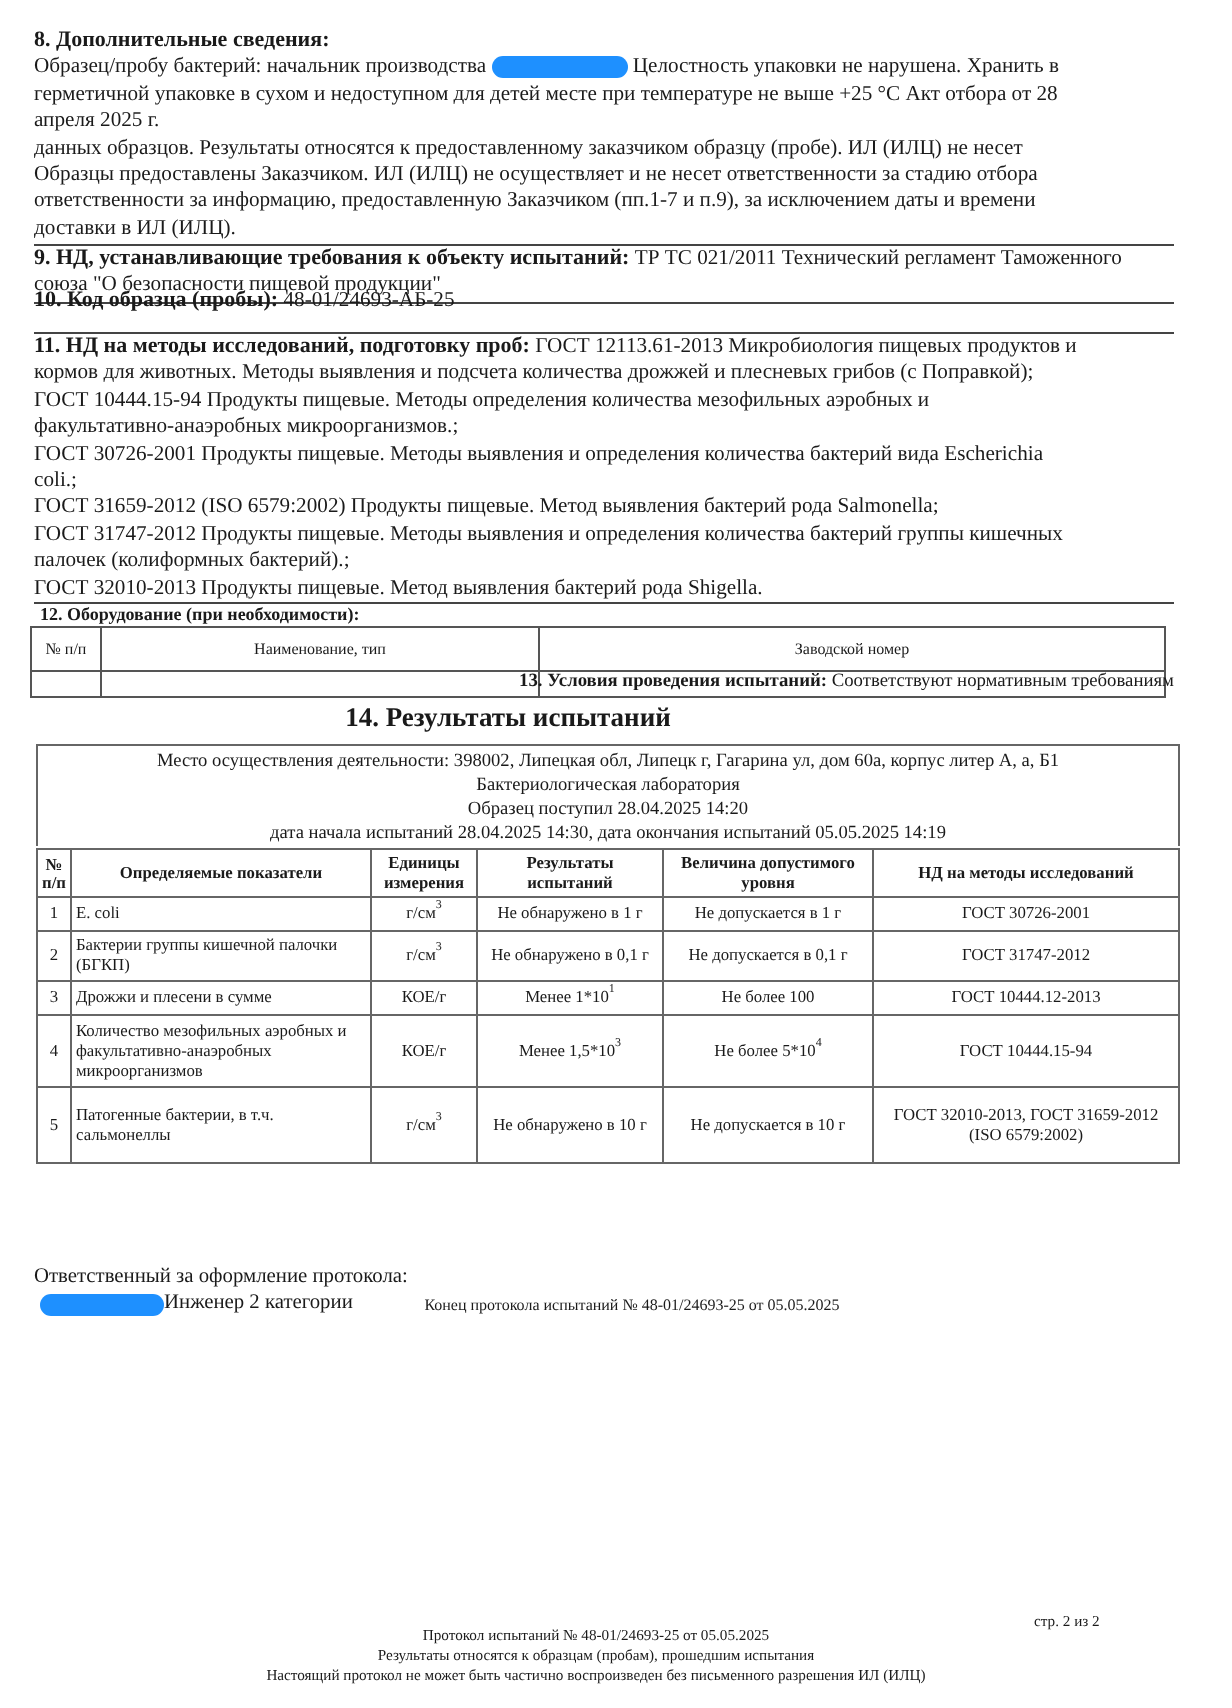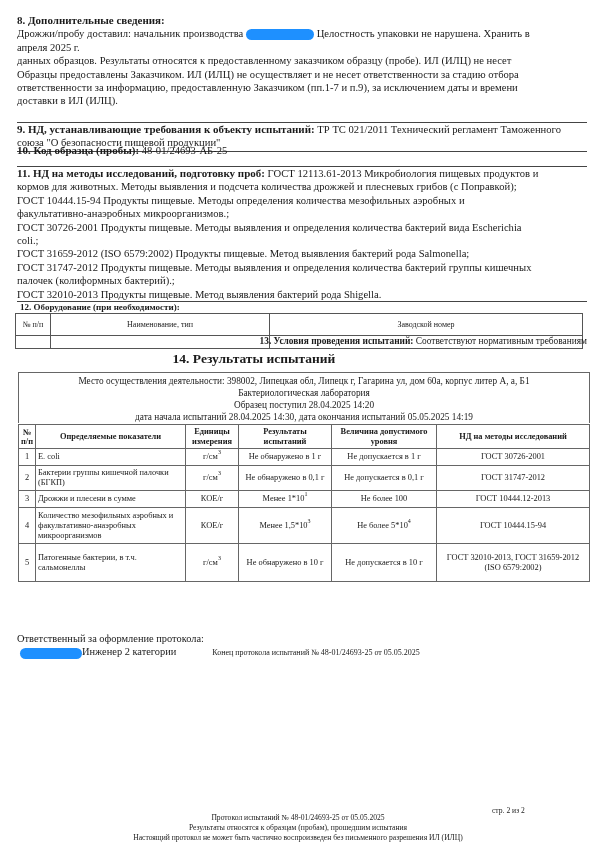--- a/index.html
+++ b/index.html
@@ -23,24 +23,25 @@
   .footer { position: absolute; left: 0; width: 616px; text-align: center; font-size: 7.6px; line-height: 10px; }
 </style>
 </head>
 <body>
 
 <div class="page">
 
   <div class="sec" style="top:14px;">
     <div class="small-bold">8. Дополнительные сведения:</div>
     <div>
-      <span>Дрожжи/пробу доставил: начальник производства</span>
+      <span>Образец/пробу бактерий: начальник производства</span>
       <span class="redact" style="width:68px;height:11px;"></span>
       <span>Целостность упаковки не нарушена. Хранить в</span>
     </div>
+    <div>герметичной упаковке в сухом и недоступном для детей месте при температуре не выше +25 °C  Акт отбора от 28</div>
     <div>апреля 2025 г.</div>
     <div>данных образцов. Результаты относятся к предоставленному заказчиком образцу (пробе). ИЛ (ИЛЦ) не несет</div>
     <div>Образцы предоставлены Заказчиком. ИЛ (ИЛЦ) не осуществляет и не несет ответственности за стадию отбора</div>
     <div>ответственности за информацию, предоставленную Заказчиком (пп.1-7 и п.9), за исключением даты и времени</div>
     <div>доставки в ИЛ (ИЛЦ).</div>
   </div>
   <div class="hr" style="top:122px;"></div>
 
   <div class="sec" style="top:123px;">
     <div><span class="small-bold">9. НД, устанавливающие требования к объекту испытаний:</span><span> ТР ТС 021/2011 Технический регламент Таможенного</span></div>
@@ -151,19 +152,19 @@
 
   <div class="sec" style="top:632px;font-size:10.4px;">
     <div>Ответственный за оформление протокола:</div>
     <div>
       <span class="redact" style="width:62px;height:11px;margin-left:3px;"></span><span>Инженер 2 категории</span>
     </div>
   </div>
 
   <div class="footer" style="top:648px;font-size:8px;left:8px;">Конец протокола испытаний № 48-01/24693-25 от 05.05.2025</div>
 
-  <div style="position:absolute;left:492px;top:806px;font-size:7.6px;">стр. 2 из 2</div>
+  <div style="position:absolute;left:517px;top:806px;font-size:7.6px;">стр. 2 из 2</div>
   <div class="footer" style="top:813px;left:-10px;">
     <div>Протокол испытаний № 48-01/24693-25 от 05.05.2025</div>
     <div>Результаты относятся к образцам (пробам), прошедшим испытания</div>
     <div>Настоящий протокол не может быть частично воспроизведен без письменного разрешения ИЛ (ИЛЦ)</div>
   </div>
 </div>
 
 </body></html>

